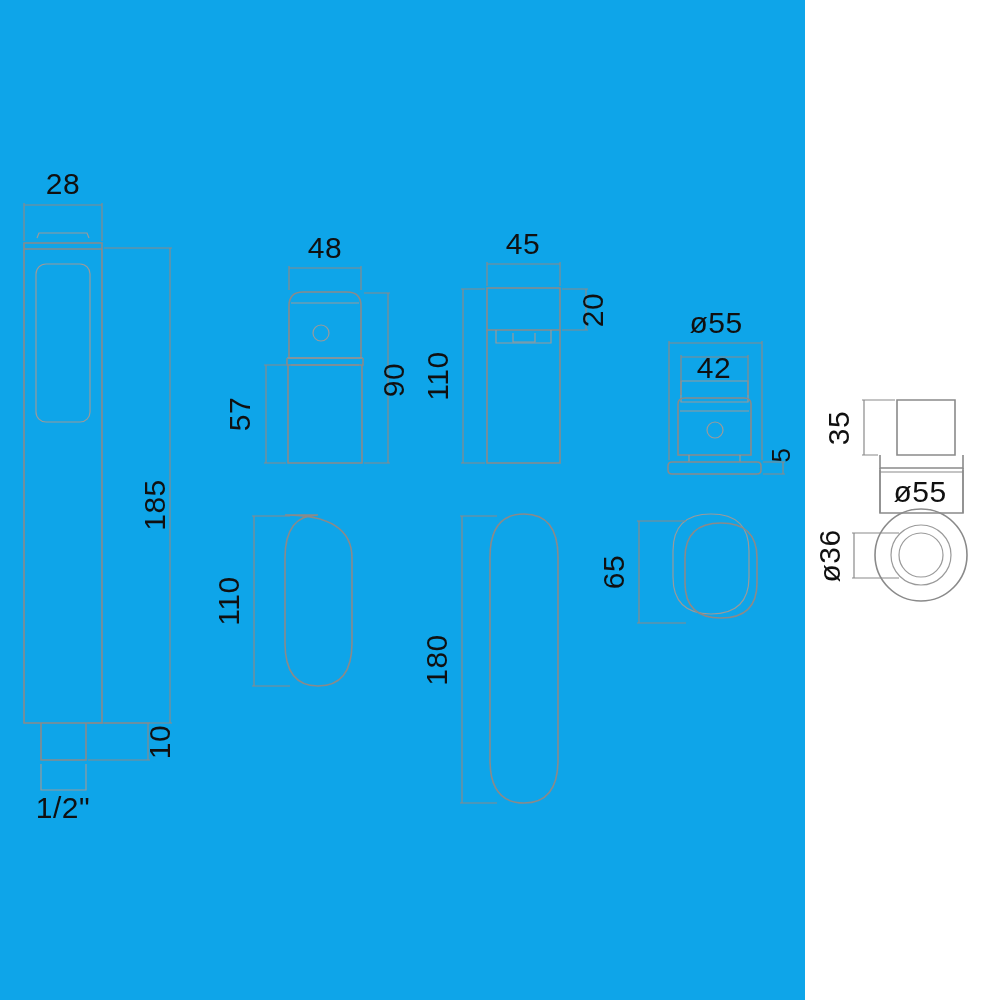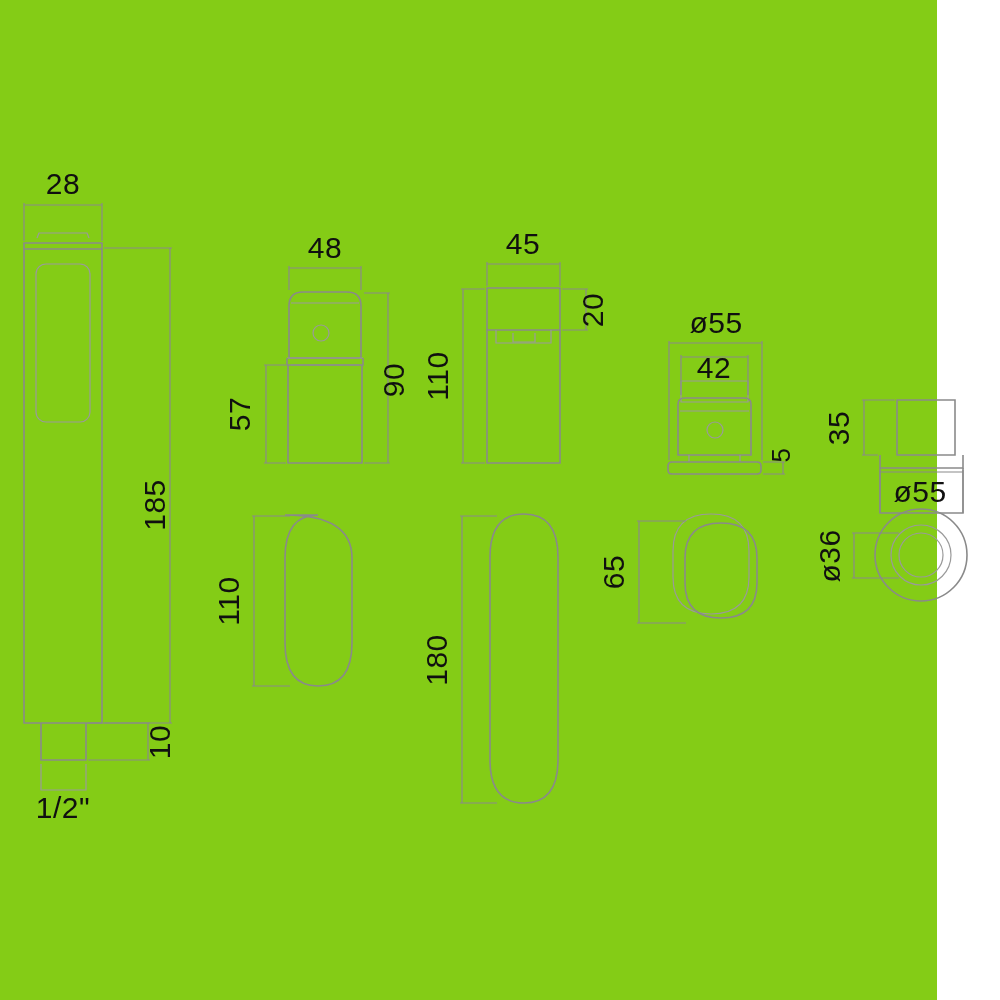--- a/index.html
+++ b/index.html
@@ -1,21 +1,21 @@
 <!DOCTYPE html>
 <html><head>
 <meta charset="utf-8">
 <title>Technical Dimension Drawing</title>
 <style>
   html,body{margin:0;padding:0;background:#ffffff;}
   body{
     width:1000px;height:1000px;overflow:hidden;
     font-family:"Liberation Sans","DejaVu Sans",sans-serif;
   }
-  #sheet{position:relative;width:937px;height:1000px;background:#84cc16;}
+  #sheet{position:relative;width:805px;height:1000px;background:#0ea5e9;}
   #sheet svg{position:absolute;top:0;left:0;width:1000px;height:1000px;}
   .part      {fill:none;stroke:#8a8a8a;stroke-width:1.6;}
   .part-thin {fill:none;stroke:#9a9a9a;stroke-width:1.2;}
   .dim       {fill:none;stroke:#8a8a8a;stroke-width:1.2;}
   .dimtxt{
     font-family:"Liberation Sans","DejaVu Sans",sans-serif;
     font-size:30px;fill:#101010;letter-spacing:0.5px;
   }
   .dimtxt-sm{font-size:26px;}
 </style>

